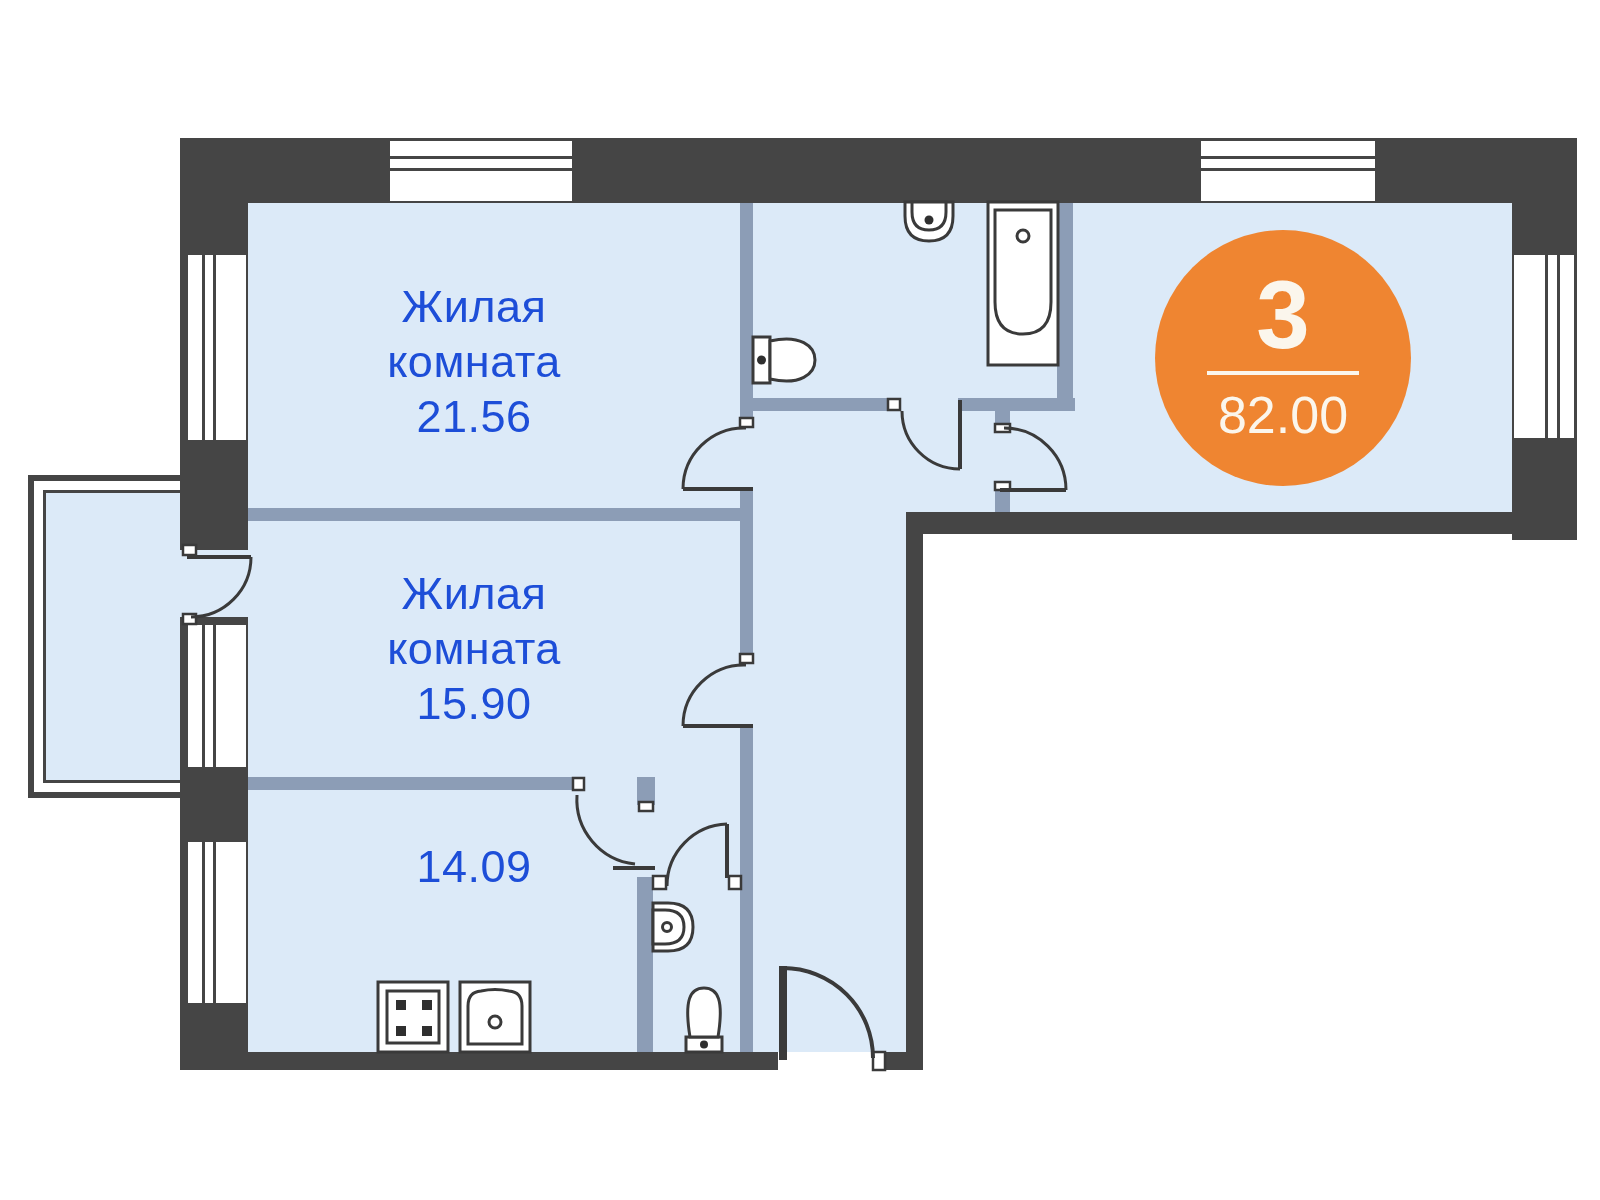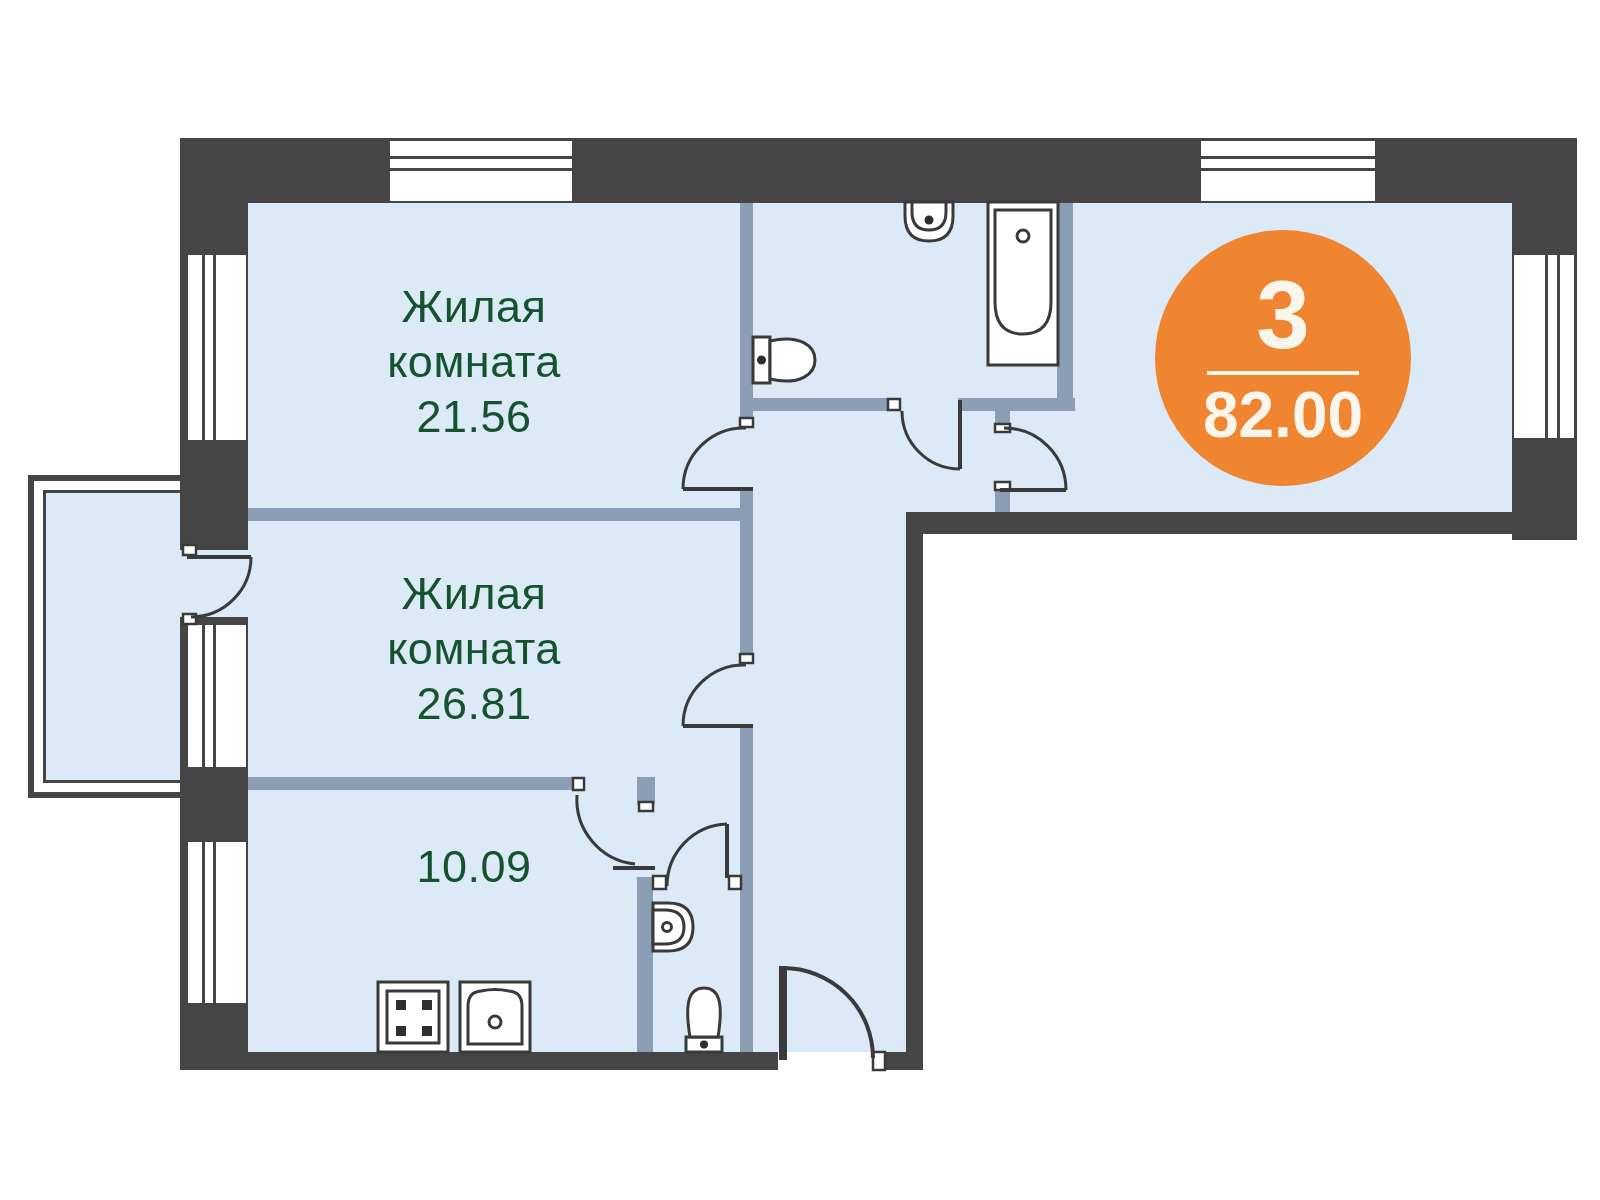--- a/index.html
+++ b/index.html
@@ -14,21 +14,21 @@
   #plan{
     position:relative;width:1600px;height:1200px;background:#fff;overflow:hidden;
     font-family:"Liberation Sans", sans-serif;
   }
   .floor{position:absolute;background:var(--floor);}
   .wall{position:absolute;background:var(--wall);}
   .iw{position:absolute;background:var(--iwall);}
   .win{position:absolute;background:#fff;}
   .win .m{position:absolute;background:var(--wall);}
   .room-label{
-    position:absolute;text-align:center;color:#14532d;
+    position:absolute;text-align:center;color:#1d4ed8;
     font-size:45px;line-height:55px;letter-spacing:0.5px;
   }
   .room-label span{display:block;}
   #balcony-outer{
     position:absolute;left:28px;top:475px;width:159px;height:323px;
     box-sizing:border-box;background:#fff;
     border:6px solid var(--wall);border-right:none;
   }
   #balcony-inner{
     position:absolute;left:9px;top:9px;width:150px;height:293px;
@@ -36,21 +36,21 @@
     border:3px solid var(--wall);border-right:none;
   }
   #badge{
     position:absolute;left:1155px;top:230px;width:256px;height:256px;
     border-radius:50%;background:var(--orange);
     display:flex;flex-direction:column;align-items:center;justify-content:center;
     color:var(--btext);
   }
   #badge .num{font-size:96px;font-weight:bold;line-height:92px;}
   #badge .divider{width:152px;height:4px;background:var(--btext);margin:10px 0 8px 0;}
-  #badge .area{font-size:64px;line-height:64px;font-weight:700;}
+  #badge .area{font-size:52px;line-height:64px;font-weight:400;}
   svg{position:absolute;left:0;top:0;pointer-events:none;}
 </style>
 </head>
 <body>
 
 <div id="plan">
 
   <div id="balcony-outer">
     <div id="balcony-inner"></div>
   </div>
@@ -208,24 +208,24 @@
   </svg>
 
   <div class="room-label" style="left:314px;top:279px;width:320px;">
     <span>Жилая</span>
     <span>комната</span>
     <span>21.56</span>
   </div>
   <div class="room-label" style="left:314px;top:566px;width:320px;">
     <span>Жилая</span>
     <span>комната</span>
-    <span>26.81</span>
+    <span>15.90</span>
   </div>
   <div class="room-label" style="left:314px;top:838px;width:320px;line-height:57px;">
-    <span>10.09</span>
+    <span>14.09</span>
   </div>
 
   <div id="badge">
     <span class="num">3</span>
     <div class="divider"></div>
     <span class="area">82.00</span>
   </div>
 
 </div>
 

